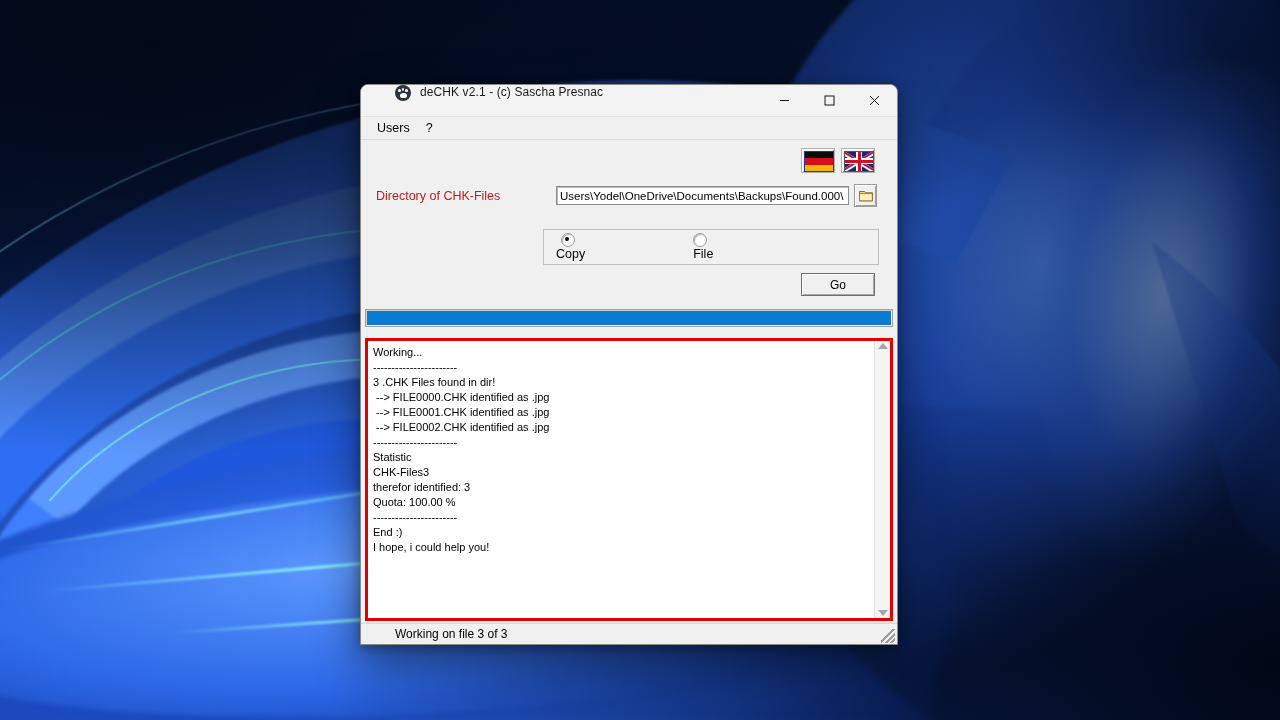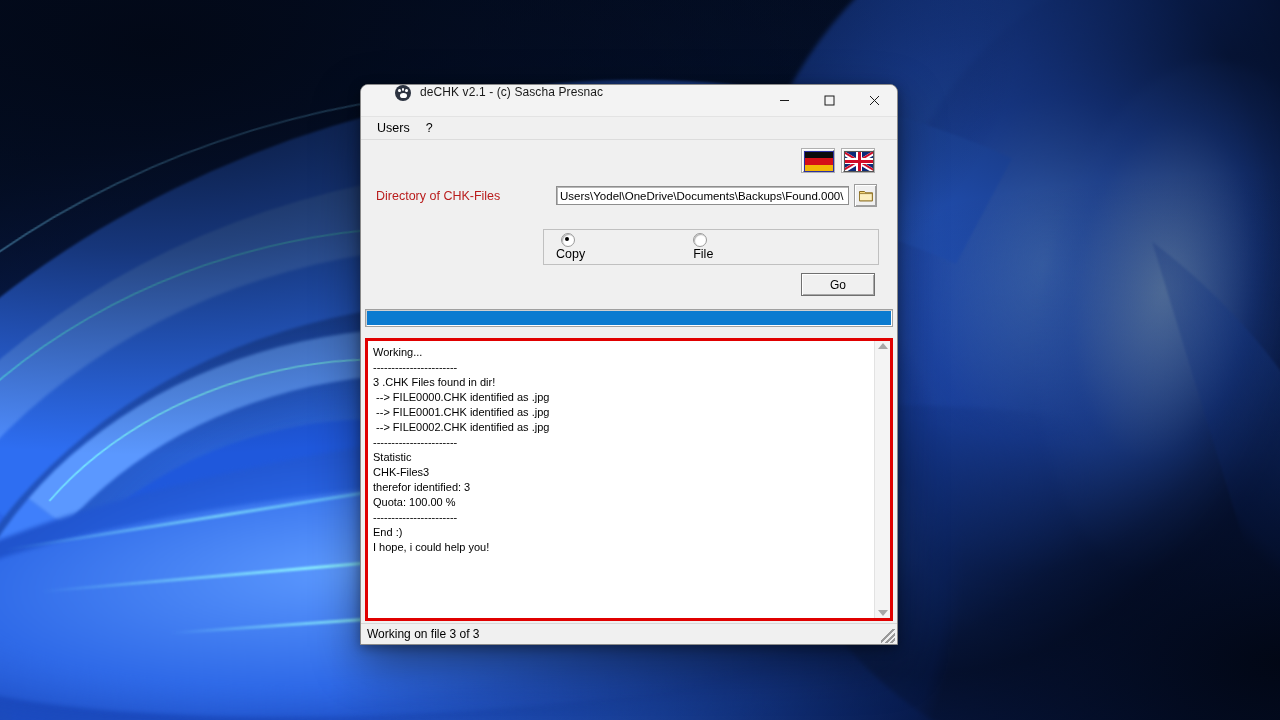--- a/index.html
+++ b/index.html
@@ -435,20 +435,21 @@
 
   
   #statusbar {
     height: 20px; min-height: 20px;
     background: #f0f0f0;
     border-top: 1px solid #d8d8d8;
     display: flex;
     align-items: center;
     position: relative;
     margin: 2px 0 0 0;
+    padding-left: 28px;
   }
   #status-text {
     font-size: 12px;
     padding-left: 6px;
     color: #000;
   }
   #resize-grip {
     position: absolute;
     right: 2px; bottom: 1px;
     width: 14px; height: 14px;

